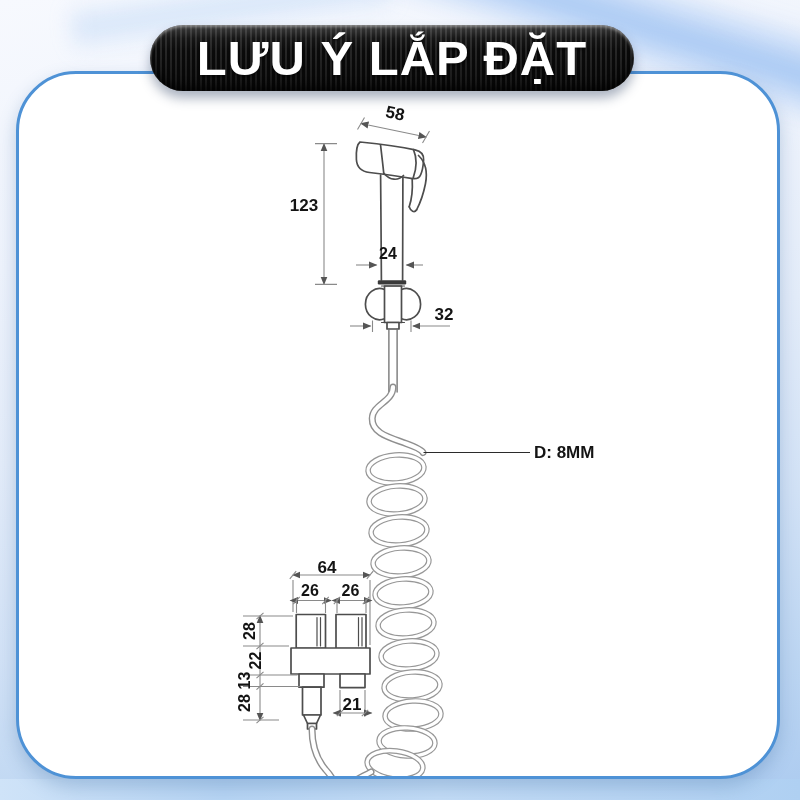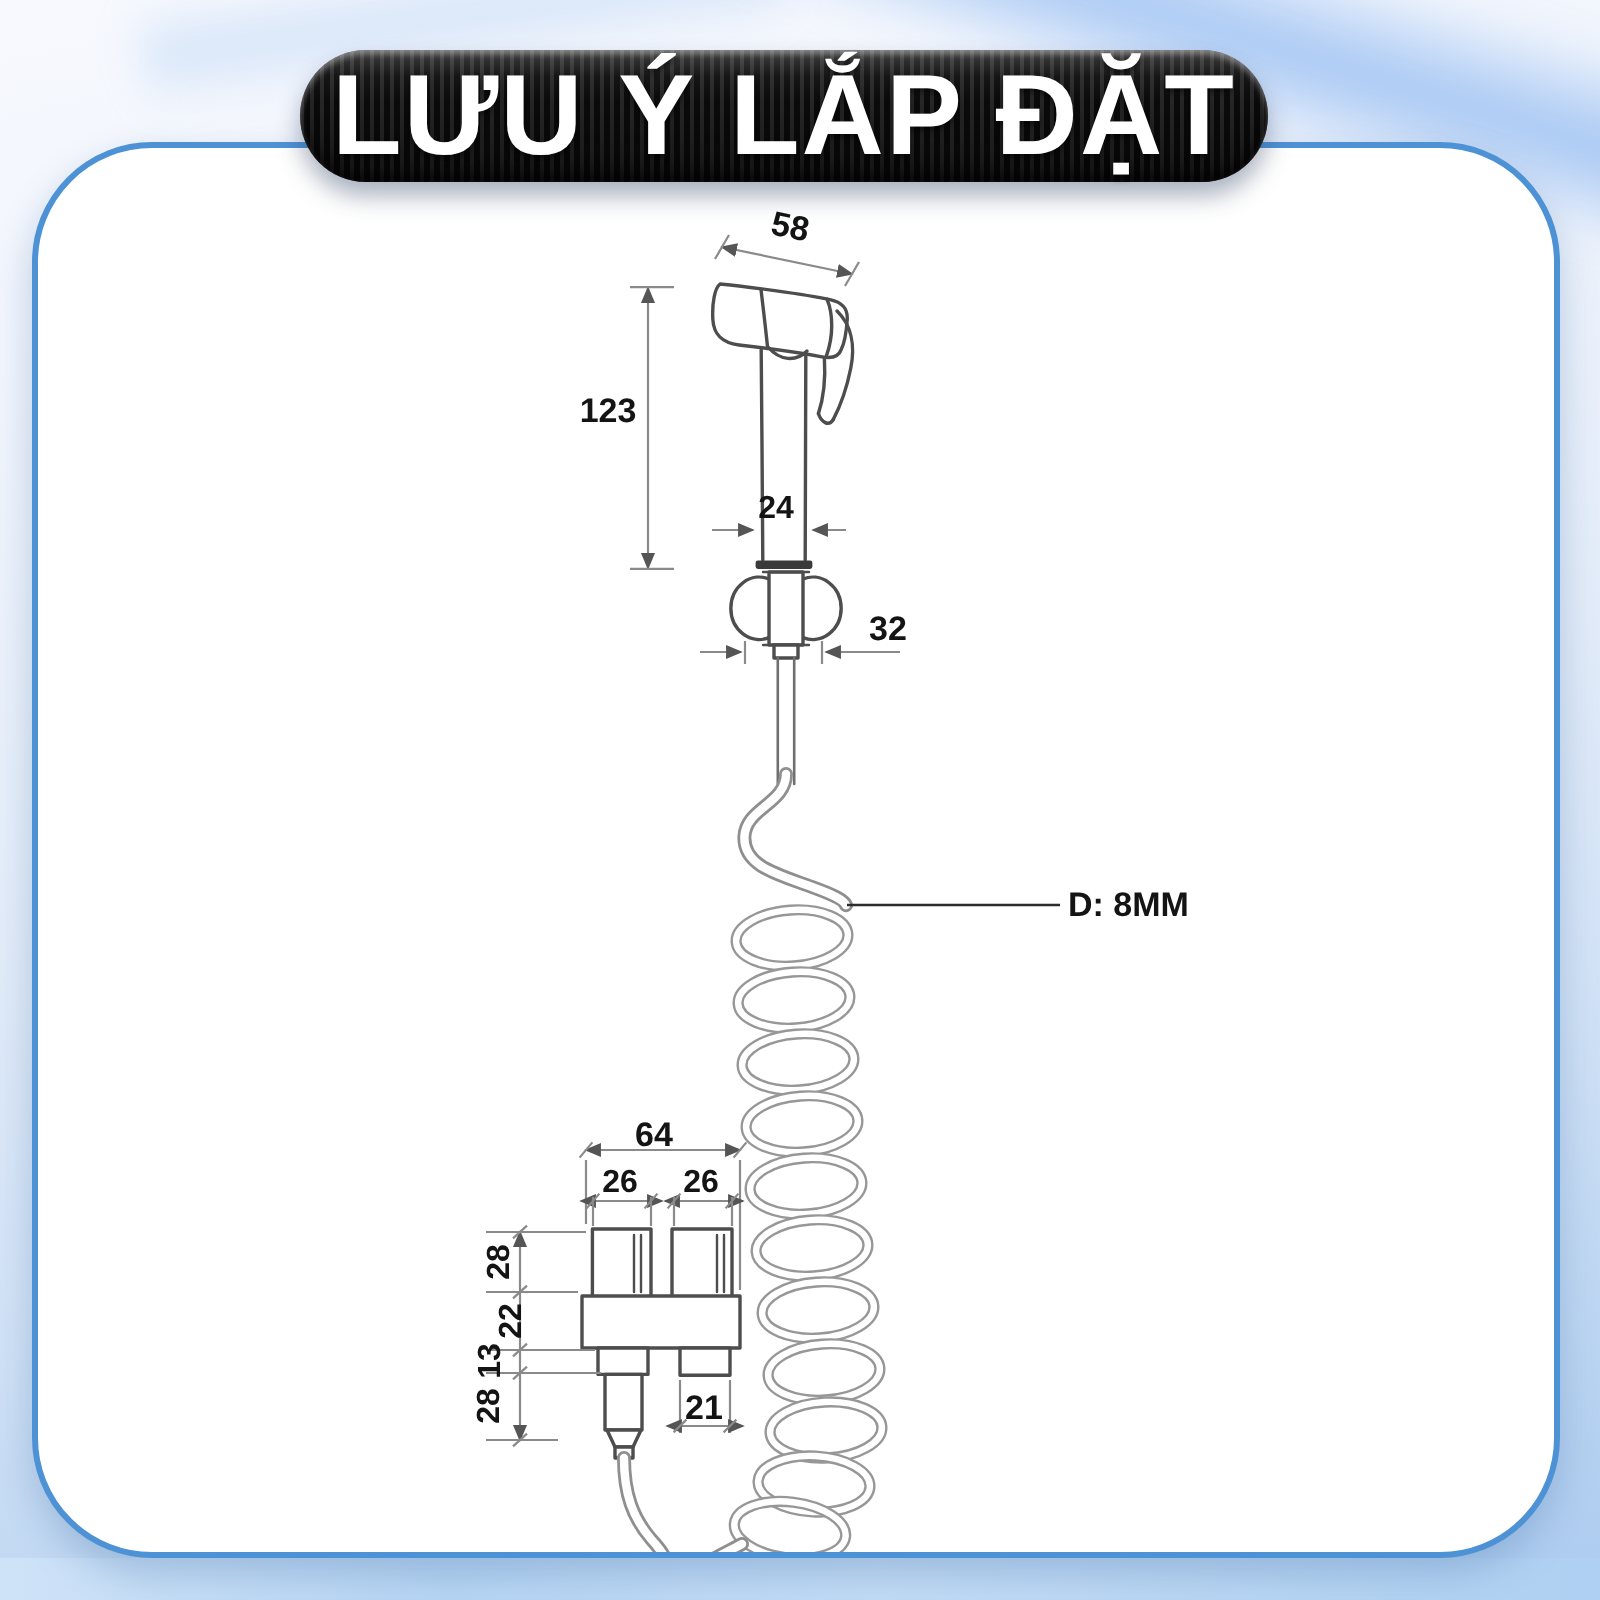--- a/index.html
+++ b/index.html
@@ -41,21 +41,21 @@
     border-radius:34px;z-index:3;
     background:repeating-linear-gradient(90deg,#262626 0px,#262626 2px,#0a0a0a 2px,#0a0a0a 5px);
     box-shadow:0 7px 12px rgba(40,60,95,.40),inset 0 2px 3px rgba(255,255,255,.38),inset 0 -4px 8px rgba(0,0,0,.65);
     display:flex;align-items:center;justify-content:center;
   }
   .banner::before{
     content:"";position:absolute;inset:0;border-radius:inherit;
     background:linear-gradient(180deg,rgba(255,255,255,.22) 0%,rgba(255,255,255,.05) 20%,rgba(0,0,0,0) 40%,rgba(0,0,0,.40) 100%);
   }
   .banner-title{
-    position:relative;color:#ffffff;font-size:57px;font-weight:700;
+    position:relative;color:#ffffff;font-size:49px;font-weight:700;
     letter-spacing:1px;text-shadow:0 2px 3px rgba(0,0,0,.55);white-space:nowrap;
   }
   
   .draw{stroke:#4d4d4d;stroke-width:1.7;fill:none;stroke-linecap:round;stroke-linejoin:round;}
   .draw-fill{fill:#ffffff;}
   .thin{stroke:#6f6f6f;stroke-width:1.3;}
   .inner-line{stroke:#4d4d4d;stroke-width:1.2;fill:none;}
   .tube-o{stroke:#8f8f8f;stroke-width:7;fill:none;stroke-linecap:round;}
   .tube-i{stroke:#ffffff;stroke-width:4.2;fill:none;stroke-linecap:round;}
   .ring-o{stroke:#979797;stroke-width:5.6;fill:none;}

